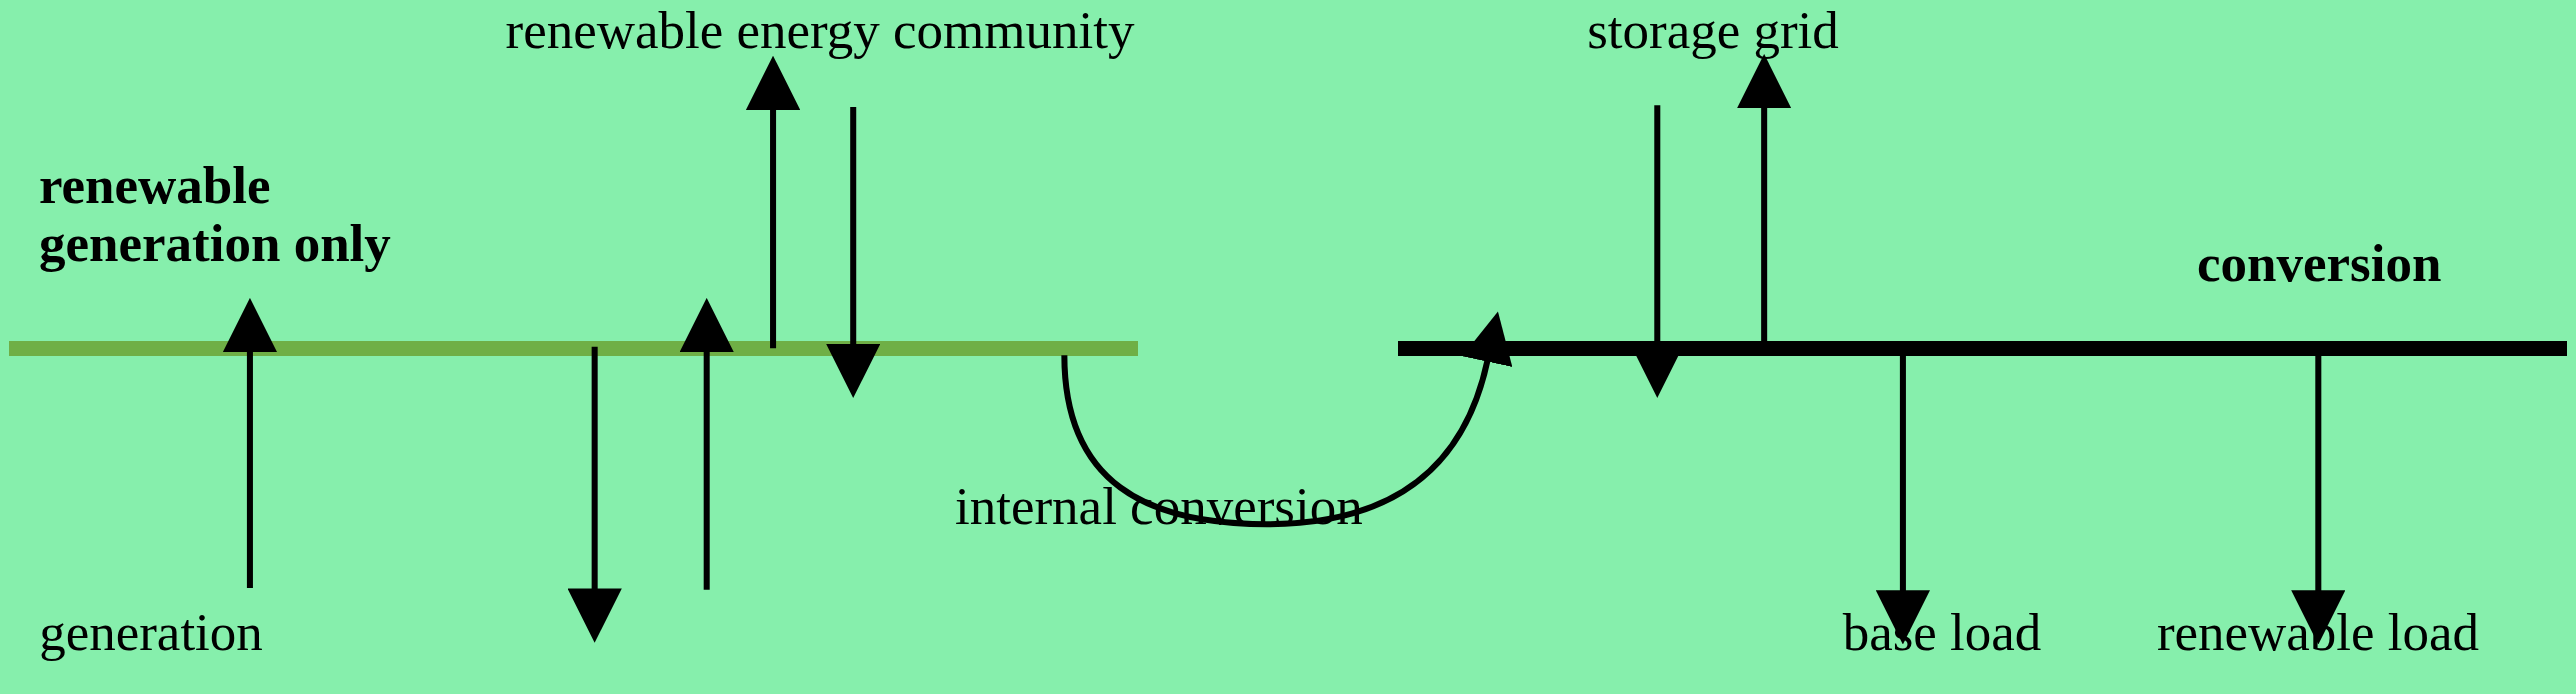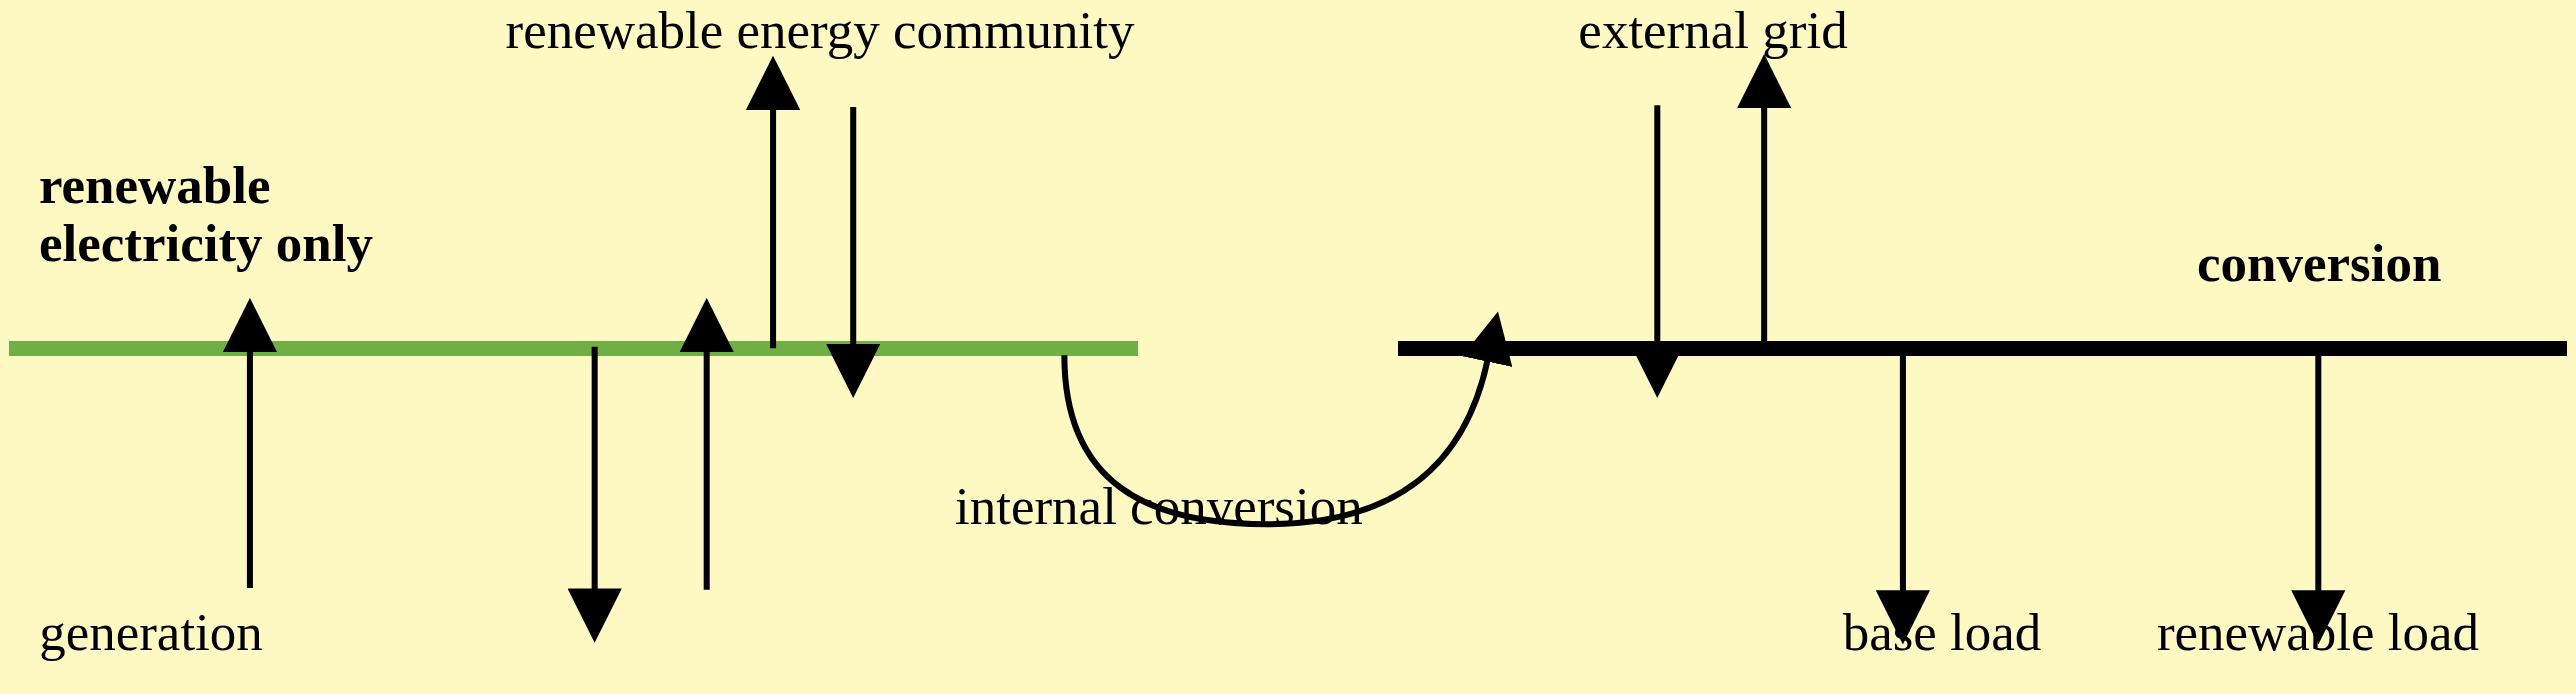--- a/index.html
+++ b/index.html
@@ -4,21 +4,21 @@
 <style>
   html, body {
     margin: 0;
     padding: 0;
     background: #ffffff;
   }
   #canvas {
     position: relative;
     width: 2576px;
     height: 695px;
-    background: #fef9c3;
+    background: #86efac;
     overflow: hidden;
     font-family: "Liberation Serif", "DejaVu Serif", serif;
     color: #000000;
   }
   .lbl {
     position: absolute;
     white-space: nowrap;
     line-height: 1.0;
     color: #000;
     font-family: "Liberation Serif", "DejaVu Serif", serif;
@@ -85,24 +85,24 @@
 
     <line x1="2047" y1="404" x2="2047" y2="124" stroke="#000" stroke-width="7" marker-end="url(#ahUp)"></line>
 
     <line x1="2208" y1="402" x2="2208" y2="686" stroke="#000" stroke-width="7" marker-end="url(#ahDown)"></line>
 
     <line x1="2690" y1="402" x2="2690" y2="686" stroke="#000" stroke-width="7" marker-end="url(#ahDown)"></line>
   </svg>
 
   <div class="lbl lbl-plain t-center" style="left:820px; top:4.3px;">renewable energy community</div>
 
-  <div class="lbl lbl-plain t-center" style="left:1713px; top:4.3px;">external grid</div>
+  <div class="lbl lbl-plain t-center" style="left:1713px; top:4.3px;">storage grid</div>
 
   <div class="lbl lbl-bold" style="left:12px; top:159px;">renewable</div>
-  <div class="lbl lbl-bold" style="left:12px; top:217px;">electricity only</div>
+  <div class="lbl lbl-bold" style="left:12px; top:217px;">generation only</div>
 
   <div class="lbl lbl-bold" style="left:2170px; top:237px;">conversion</div>
 
   <div class="lbl lbl-plain t-center" style="left:151px; top:606px;">generation</div>
 
   <div class="lbl lbl-plain" style="left:955px; top:480px;">internal conversion</div>
 
 
   <div class="lbl lbl-plain t-center" style="left:1907px; top:606px;margin-left:35px;">base load</div>
 

